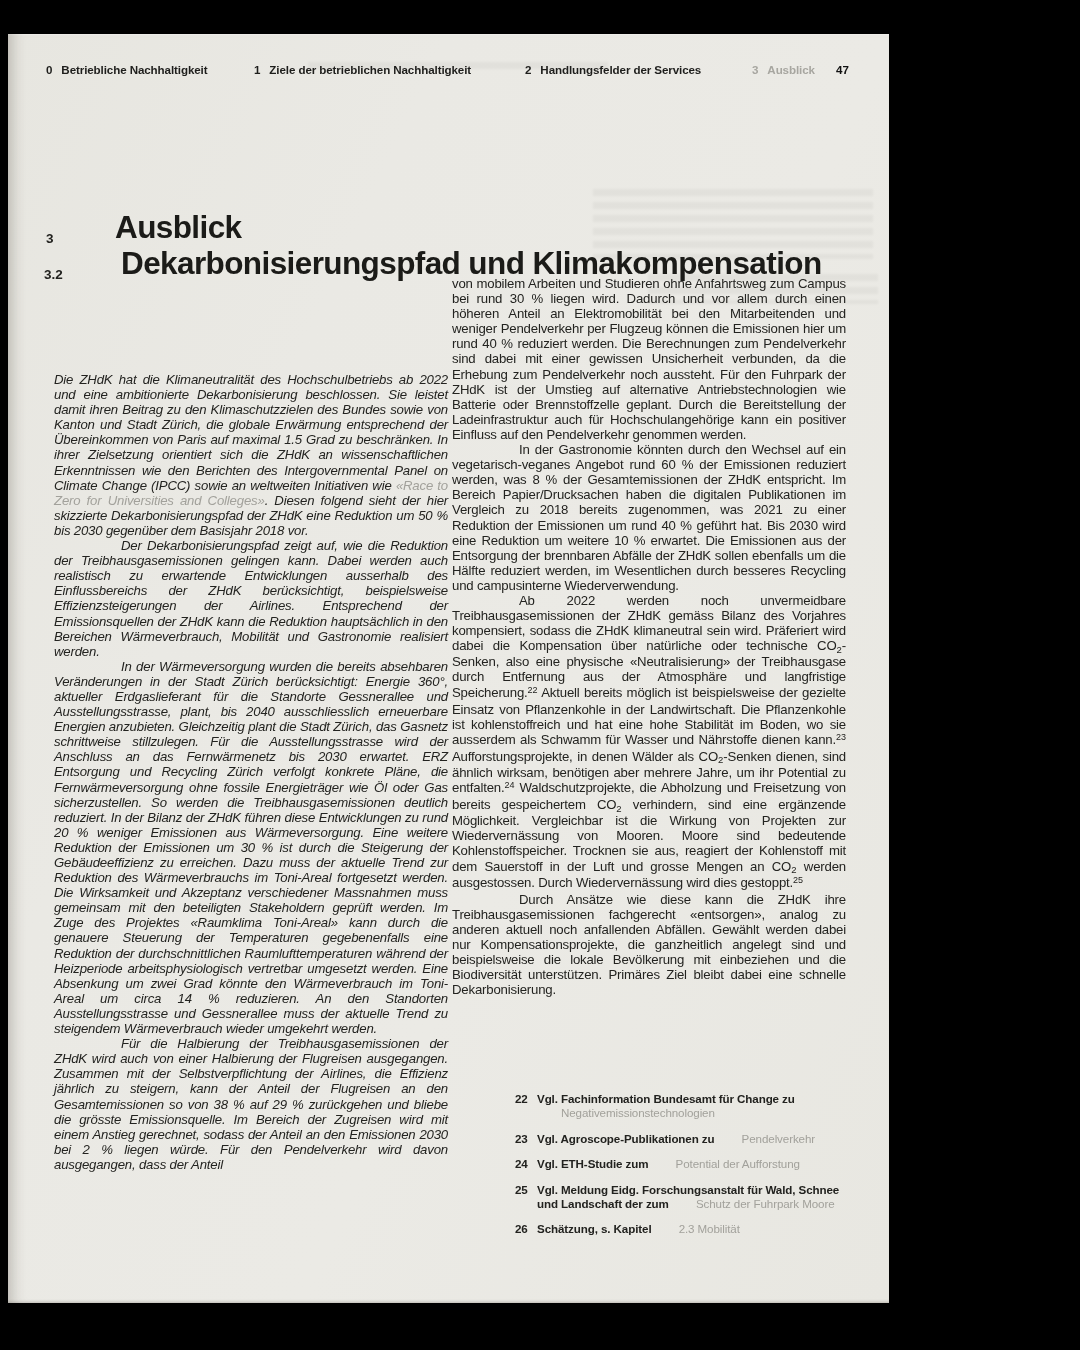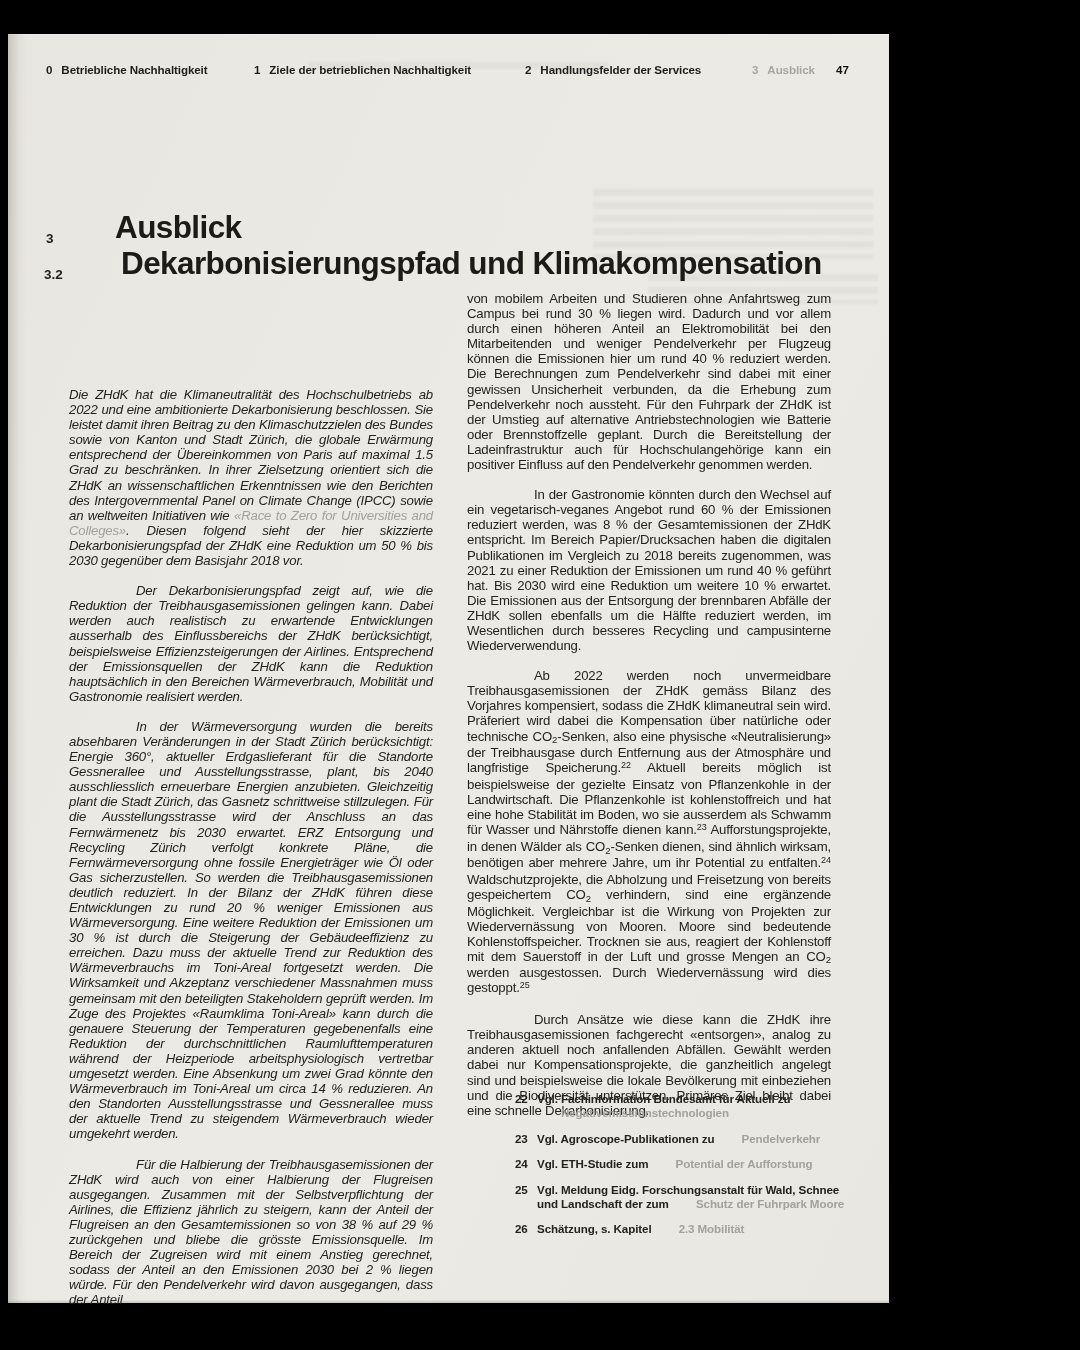--- a/index.html
+++ b/index.html
@@ -42,33 +42,33 @@
     font-size:31.5px;line-height:38px;letter-spacing:-0.6px;white-space:nowrap;}
   .title-line.t1{top:174px;}
   .title-line.t2{top:210px;margin-left:6px;}
 
   
   .column{position:absolute;width:394px;color:#232320;
     font-size:13.2px;line-height:15.1px;letter-spacing:-0.18px;
     text-align:justify;}
   .column.left{left:46px;top:338px;font-style:italic;}
   .column.right{left:444px;top:242px;}
-  .column p{margin:15px;}
+  .column p{margin:0;}
   .column p.indent{text-indent:67px;}
   .gray{color:#a2a19b;}
   .sup{font-size:9px;position:relative;top:-4px;letter-spacing:0;}
   .sub{font-size:9.5px;position:relative;top:2.5px;letter-spacing:0;}
 
   
   .footnotes{position:absolute;left:507px;top:1058px;width:346px;
     font-size:11.6px;line-height:14.4px;letter-spacing:-0.1px;color:#22221f;font-weight:700;}
   .fn{display:flex;margin:0 0 11px 0;}
   .fn .num{width:22px;flex:0 0 22px;}
   .fn .txt{flex:1;}
-  .fn .gray{font-weight:700;padding-left:24px;}
+  .fn .gray{font-weight:400;padding-left:24px;}
 
   
   .edge-mark{position:absolute;right:0px;top:1232px;width:5px;height:31px;
     background:linear-gradient(180deg,#d4record 0%,#c65b3e 0%,#b94a33 70%,#8d8a52 100%);}
 </style>
 </head>
 <body>
 
 <div class="page">
 
@@ -98,21 +98,21 @@
   <div class="column right">
       <p class="para"><span>von mobilem Arbeiten und Studieren ohne Anfahrtsweg zum Campus bei rund 30 % liegen wird. Dadurch und vor allem durch einen höheren Anteil an Elektromobilität bei den Mitarbeitenden und weniger Pendelverkehr per Flugzeug können die Emissionen hier um rund 40 % reduziert werden. Die Berechnungen zum Pendelverkehr sind dabei mit einer gewissen Unsicherheit verbunden, da die Erhebung zum Pendelverkehr noch aussteht. Für den Fuhrpark der ZHdK ist der Umstieg auf alternative Antriebstechnologien wie Batterie oder Brennstoffzelle geplant. Durch die Bereitstellung der Ladeinfrastruktur auch für Hochschulangehörige kann ein positiver Einfluss auf den Pendelverkehr genommen werden.</span></p>
       <p class="para indent"><span>In der Gastronomie könnten durch den Wechsel auf ein vegetarisch-veganes Angebot rund 60 % der Emissionen reduziert werden, was 8 % der Gesamtemissionen der ZHdK entspricht. Im Bereich Papier/Drucksachen haben die digitalen Publikationen im Vergleich zu 2018 bereits zugenommen, was 2021 zu einer Reduktion der Emissionen um rund 40 % geführt hat. Bis 2030 wird eine Reduktion um weitere 10 % erwartet. Die Emissionen aus der Entsorgung der brennbaren Abfälle der ZHdK sollen ebenfalls um die Hälfte reduziert werden, im Wesentlichen durch besseres Recycling und campusinterne Wiederverwendung.</span></p>
       <p class="para indent"><span>Ab 2022 werden noch unvermeidbare Treibhausgasemissionen der ZHdK gemäss Bilanz des Vorjahres kompensiert, sodass die ZHdK klimaneutral sein wird. Präferiert wird dabei die Kompensation über natürliche oder technische CO</span><span class="sub">2</span><span>-Senken, also eine physische «Neutralisierung» der Treibhausgase durch Entfernung aus der Atmosphäre und langfristige Speicherung.</span><span class="sup">22</span><span> Aktuell bereits möglich ist beispielsweise der gezielte Einsatz von Pflanzenkohle in der Landwirtschaft. Die Pflanzenkohle ist kohlenstoffreich und hat eine hohe Stabilität im Boden, wo sie ausserdem als Schwamm für Wasser und Nährstoffe dienen kann.</span><span class="sup">23</span><span> Aufforstungsprojekte, in denen Wälder als CO</span><span class="sub">2</span><span>-Senken dienen, sind ähnlich wirksam, benötigen aber mehrere Jahre, um ihr Potential zu entfalten.</span><span class="sup">24</span><span> Waldschutzprojekte, die Abholzung und Freisetzung von bereits gespeichertem CO</span><span class="sub">2</span><span> verhindern, sind eine ergänzende Möglichkeit. Vergleichbar ist die Wirkung von Projekten zur Wiedervernässung von Mooren. Moore sind bedeutende Kohlenstoffspeicher. Trocknen sie aus, reagiert der Kohlenstoff mit dem Sauerstoff in der Luft und grosse Mengen an CO</span><span class="sub">2</span><span> werden ausgestossen. Durch Wiedervernässung wird dies gestoppt.</span><span class="sup">25</span></p>
       <p class="para indent"><span>Durch Ansätze wie diese kann die ZHdK ihre Treibhausgasemissionen fachgerecht «entsorgen», analog zu anderen aktuell noch anfallenden Abfällen. Gewählt werden dabei nur Kompensationsprojekte, die ganzheitlich angelegt sind und beispielsweise die lokale Bevölkerung mit einbeziehen und die Biodiversität unterstützen. Primäres Ziel bleibt dabei eine schnelle Dekarbonisierung.</span></p>
     </div>
 
   <div class="footnotes">
       <div class="fn">
         <span class="num">22</span>
-        <span class="txt"><span>Vgl. Fachinformation Bundesamt für Aktuell zu </span><span class="gray">Negativemissionstechnologien</span></span>
+        <span class="txt"><span>Vgl. Fachinformation Bundesamt für Change zu </span><span class="gray">Negativemissionstechnologien</span></span>
       </div>
       <div class="fn">
         <span class="num">23</span>
         <span class="txt"><span>Vgl. Agroscope-Publikationen zu </span><span class="gray">Pendelverkehr</span></span>
       </div>
       <div class="fn">
         <span class="num">24</span>
         <span class="txt"><span>Vgl. ETH-Studie zum </span><span class="gray">Potential der Aufforstung</span></span>
       </div>
       <div class="fn">

